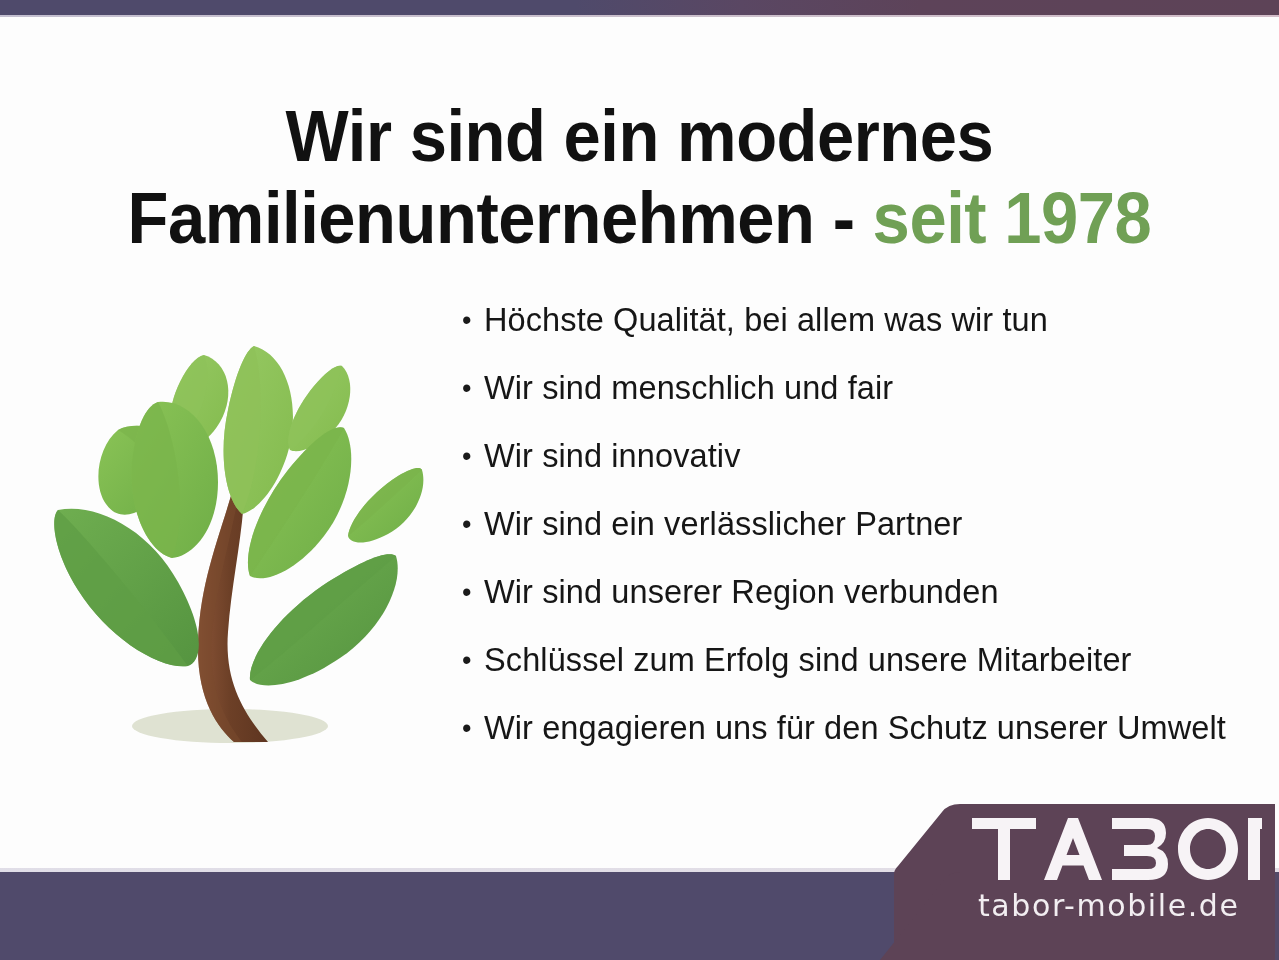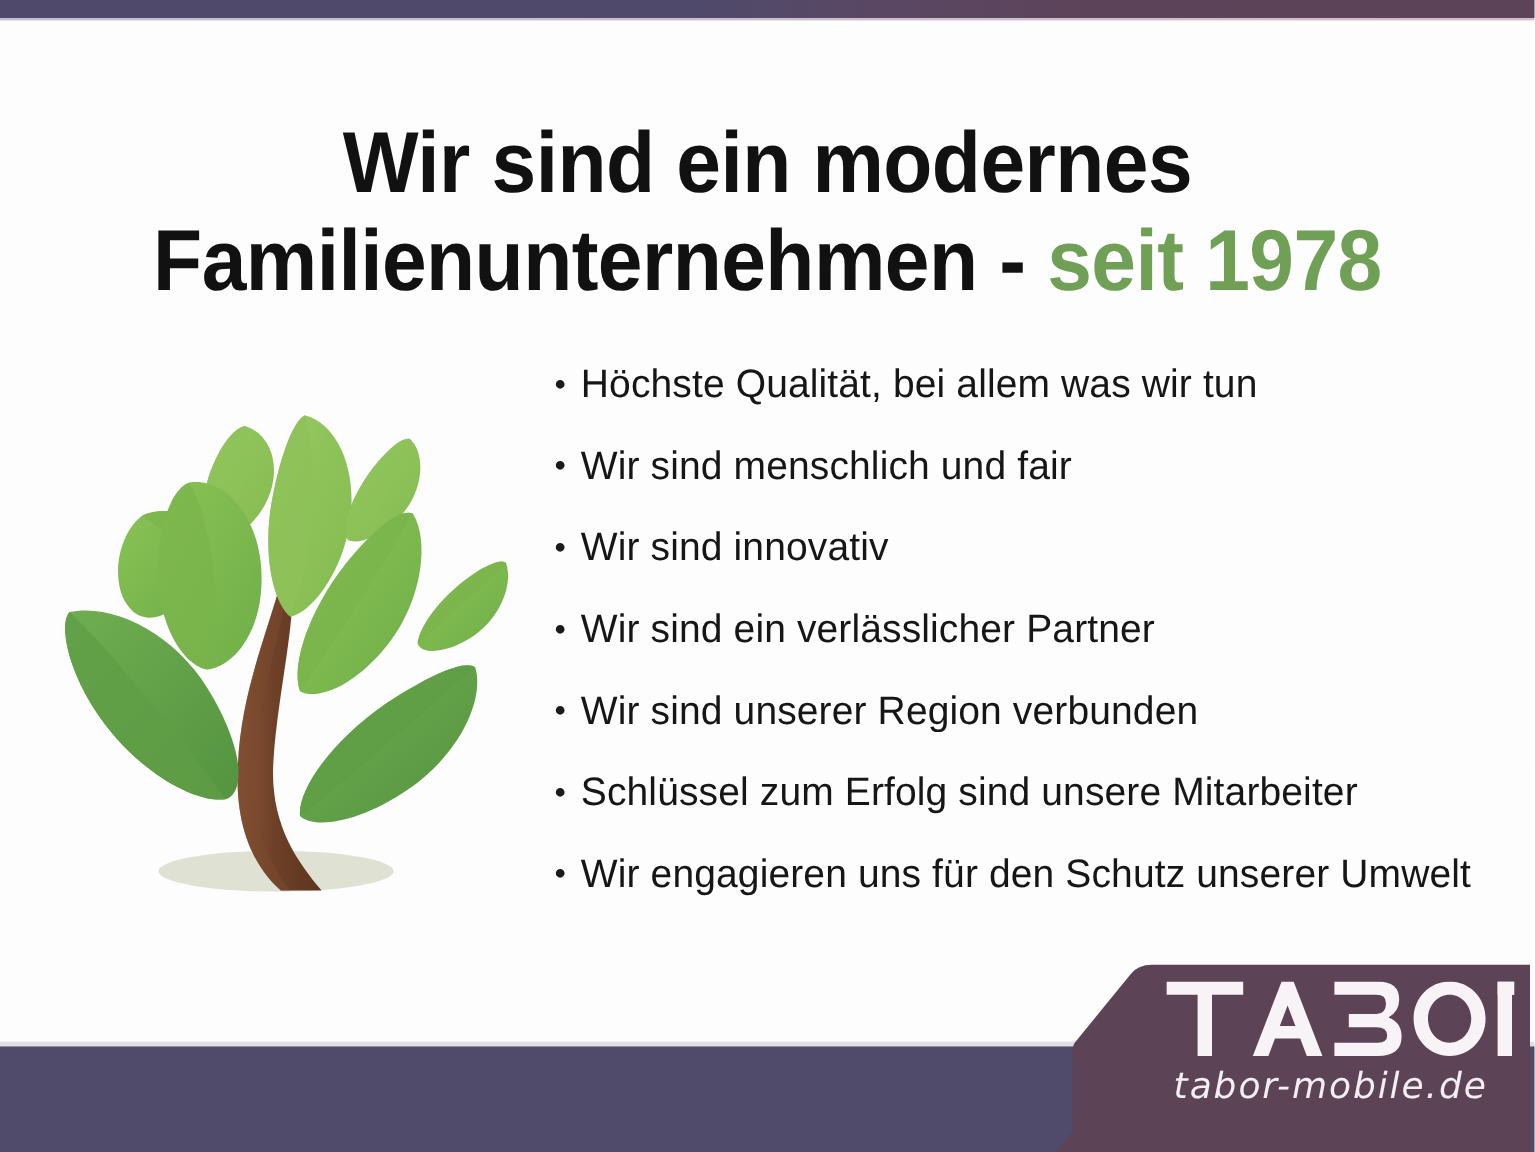--- a/index.html
+++ b/index.html
@@ -142,21 +142,20 @@
     width: 399px;
     height: 160px;
   }
   .logo-text-wrap {
     position: absolute;
     left: 0;
     top: 0;
     width: 399px;
     height: 160px;
     pointer-events: none;
-    font-style: italic;
   }
   .logo-wordmark {
     position: absolute;
     left: 92px;
     top: 18px;
     width: 290px;
     height: 62px;
   }
   .logo-wordmark svg {
     width: 290px;

